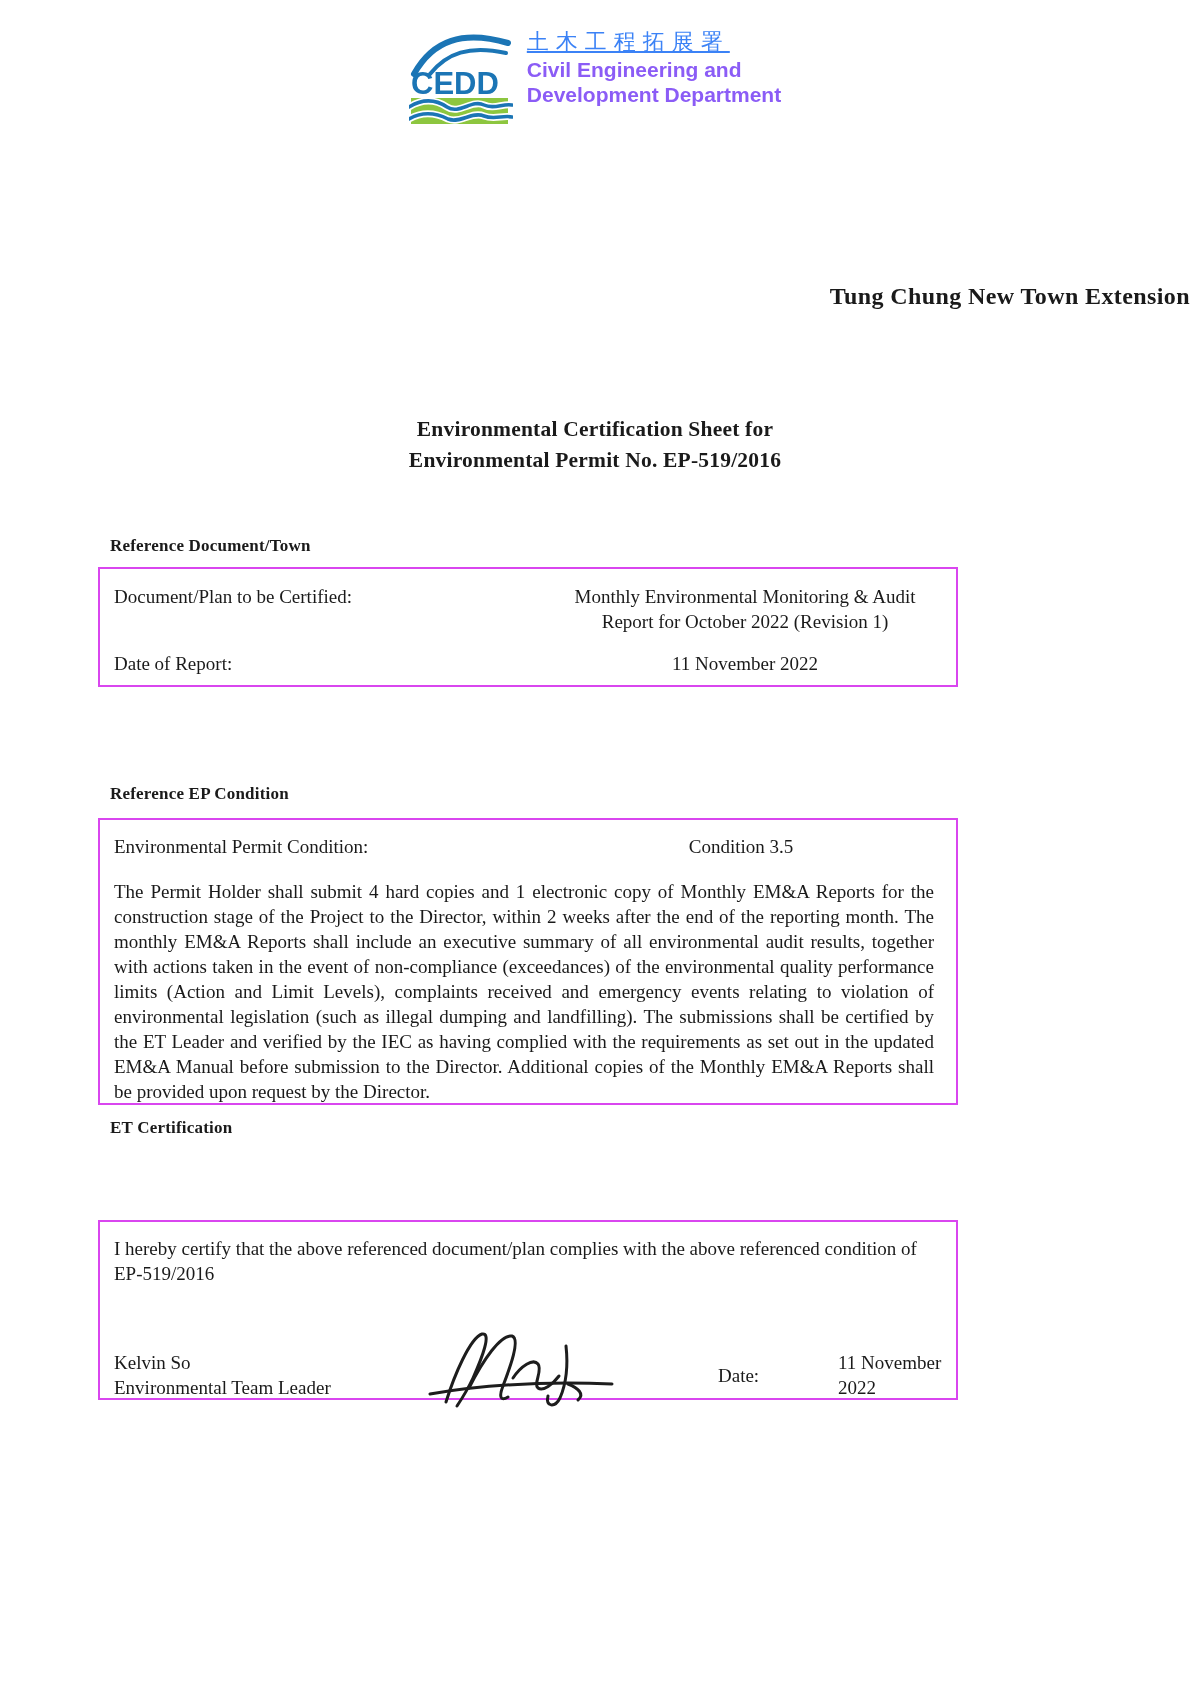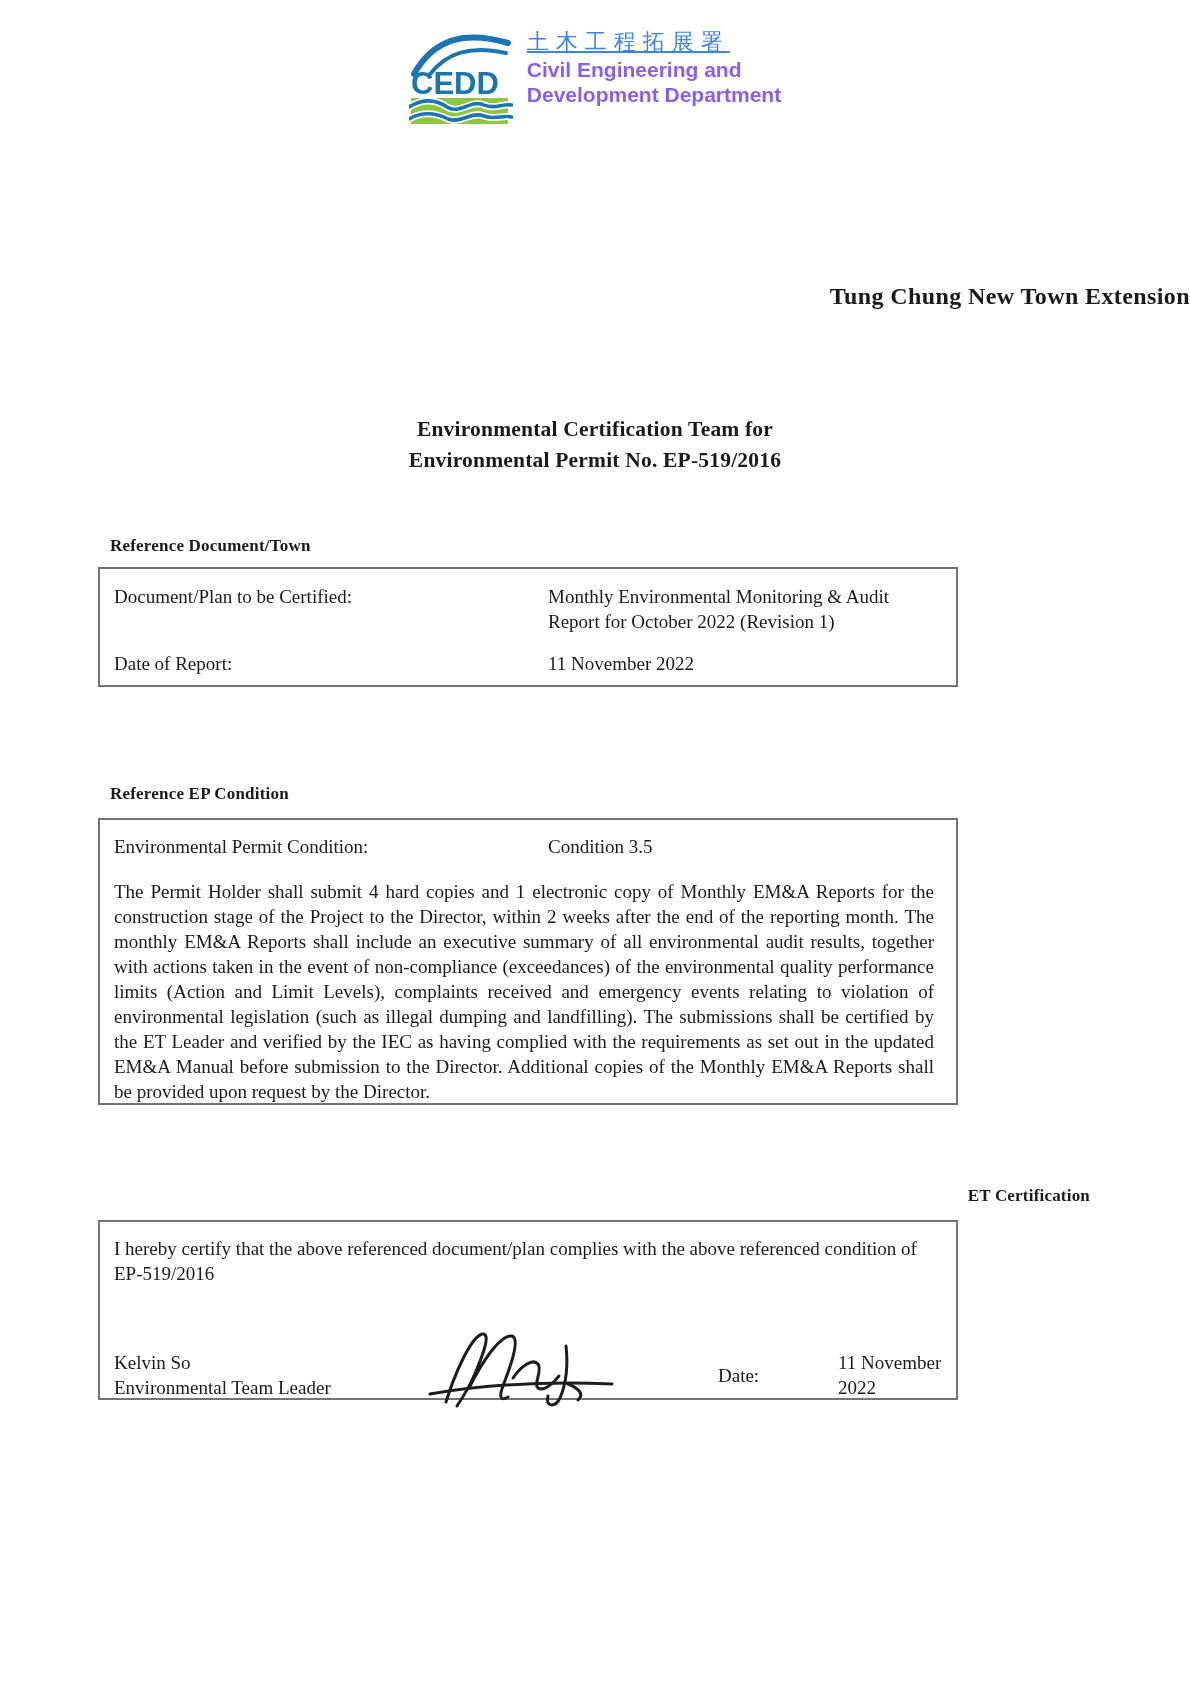--- a/index.html
+++ b/index.html
@@ -73,37 +73,37 @@
   
   .content { position: absolute; left: 98px; width: 992px; }
   .section-heading {
     font-size: 17px;
     font-weight: bold;
     padding-left: 12px;
     letter-spacing: 0.2px;
   }
   #heading-ref-doc   { top: 536px; }
   #heading-ref-ep    { top: 784px; }
-  #heading-et-cert   { top: 1186px; text-align: right; }
+  #heading-et-cert   { top: 1118px; }
 
   .box {
     position: absolute;
     left: 98px;
     width: 860px;
-    border: 2px solid #737373;
+    border: 2px solid #d946ef;
     font-size: 19px;
     line-height: 25px;
   }
   #box-ref-doc { top: 567px; height: 120px; padding: 15px 14px 12px 14px; }
   #box-ref-ep  { top: 818px; height: 287px; padding: 14px 22px 12px 14px; }
   #box-et-cert { top: 1220px; height: 180px; padding: 14px 14px 4px 14px; }
 
   .kv-row { display: flex; align-items: flex-start; }
   .kv-label { width: 434px; flex: 0 0 auto; }
-  .kv-value { flex: 1 1 auto; }
+  .kv-value { flex: 1 1 auto; text-align: center; }
   .row-gap { margin-top: 17px; }
 
   .condition-paragraph {
     margin-top: 20px;
     text-align: justify;
   }
 
   .cert-statement { text-align: left; }
 
   .sig-row {
@@ -149,21 +149,21 @@
           <div>Civil Engineering and</div>
           <div>Development Department</div>
         </div>
       </div>
     </div>
   </div>
 
   <div class="doc-title">Tung Chung New Town Extension</div>
 
   <div class="doc-subtitle">
-    <div>Environmental Certification Team for</div>
+    <div>Environmental Certification Sheet for</div>
     <div>Environmental Permit No. EP-519/2016</div>
   </div>
 
   <div class="content section-heading" id="heading-ref-doc">Reference Document/Town</div>
 
   <div class="box" id="box-ref-doc">
     <div class="kv-row">
       <div class="kv-label">Document/Plan to be Certified:</div>
       <div class="kv-value">Monthly Environmental Monitoring &amp; Audit Report for October 2022 (Revision 1)</div>
     </div>

